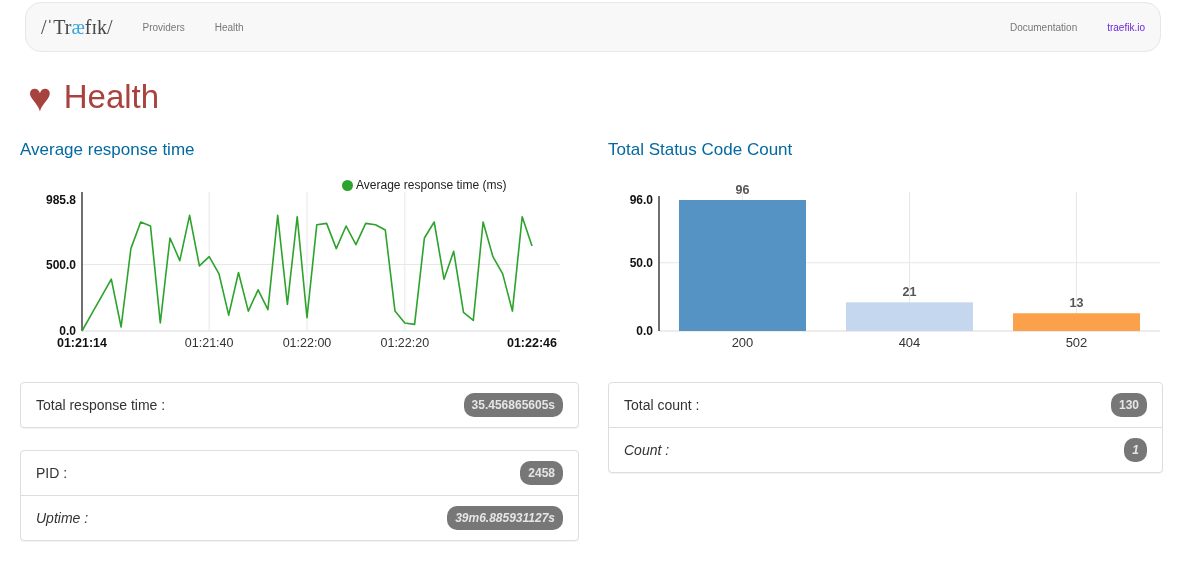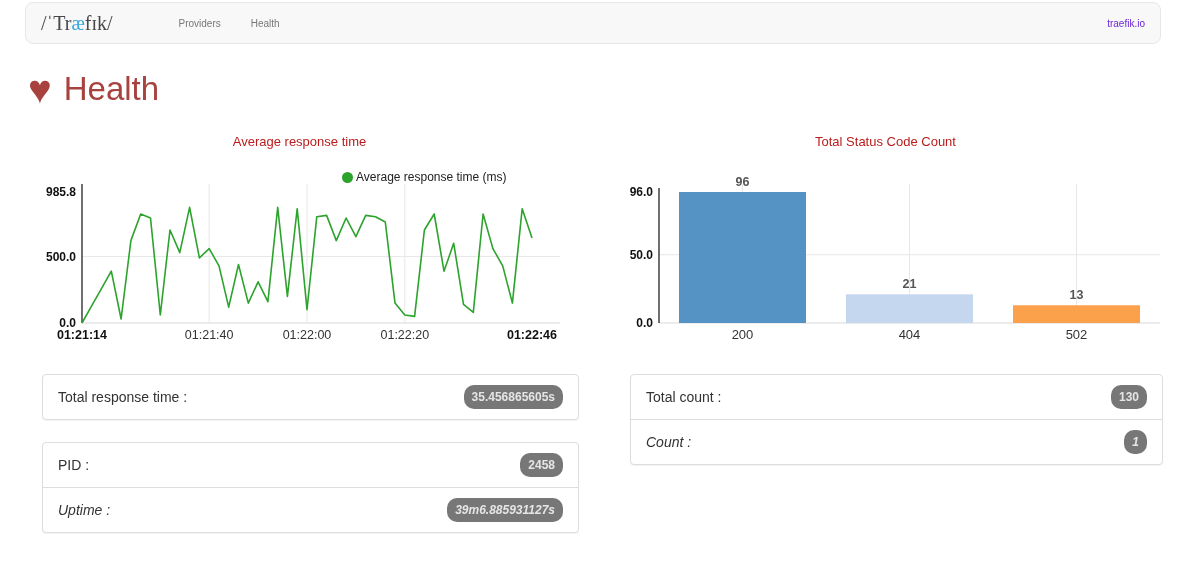--- a/index.html
+++ b/index.html
@@ -1,72 +1,73 @@
 <!DOCTYPE html>
 <html><head>
 <meta charset="utf-8">
 <style>
   * { box-sizing: border-box; }
   html,body { margin:0; padding:0; background:#ffffff; width:1186px; height:567px; overflow:hidden;
     font-family:"Liberation Sans", sans-serif; font-size:14px; color:#333; }
 
   
-  .navbar { display:flex; align-items:stretch; margin:2px 25px 0 25px; height:42px;
-    background:#f8f8f8; border:1px solid #e7e7e7; border-radius:8px;gap:36px; }
+  .navbar { display:flex; align-items:stretch; margin:2px 25px 0 25px; height:50px;
+    background:#f8f8f8; border:1px solid #e7e7e7; border-radius:16px; }
   .brand { display:flex; align-items:center; padding:0 15px 0 15px;
     font-family:"Liberation Serif", serif; font-size:20px; color:#46484a; text-decoration:none; }
   .brand .accent { color:#37a7dc; }
   .nav-left { display:flex; }
   .nav-right { display:flex; margin-left:auto; }
   .nav-link { display:flex; align-items:center; padding:0 15px; color:#777; text-decoration:none;
     font-size:10px; cursor:pointer; }
   .nav-link.blue { color:#6d28d9; }
 
   
   .page-heading { margin:20px 0 0 28px; height:50px; display:flex; align-items:center; color:#a8423f; }
   .heart { font-size:40px; line-height:40px; margin-right:12px; }
   .page-heading h1 { font-size:33px; font-weight:400; margin:0; }
 
   
   .main { display:flex; margin:12px 23px 0 20px; gap:29px; }
   .col-left  { width:559px; }
   .col-right { width:555px; }
 
-  .chart-title { text-align:center; font-size:13px; font-weight:500; color:#b91c1c;
+  .chart-title { font-size:17px; font-weight:500; color:#0369a1;
     height:24px; line-height:24px; margin-top:4px; }
   .chart-area { position:relative; height:200px; }
   .chart-area svg { position:absolute; left:0; top:0; }
   .legend { position:absolute; left:322px; top:16px; display:flex; align-items:center; }
   .legend-dot { width:11px; height:11px; border-radius:50%; background:#2ca32c; margin-right:3px; }
   .legend-label { font-size:12px; color:#222; }
 
   
   .panels { margin-top:20px; }
   .panel { background:#fff; border:1px solid #ddd; border-radius:4px; margin-bottom:22px;
-    box-shadow:0 1px 1px rgba(0,0,0,.05);margin-left:22px; }
+    box-shadow:0 1px 1px rgba(0,0,0,.05); }
   .panel-row { display:flex; align-items:center; padding:10px 15px; min-height:40px; }
   .panel-row + .panel-row { border-top:1px solid #ddd;font-style:italic; }
   .panel-label { font-size:14px; color:#333; }
   .badge { margin-left:auto; background:#777; color:#e5e5e5; font-size:12px; font-weight:bold;
     padding:6px 8px; border-radius:10px; line-height:1; }
 </style>
 </head>
 <body>
 
 <nav class="navbar">
   <a class="brand">
       <span>/ˈTr</span>
       <span class="accent">æ</span>
       <span>fɪk/</span>
     </a>
   <div class="nav-left">
     <a class="nav-link">Providers</a>
     <a class="nav-link">Health</a>
   </div>
   <div class="nav-right">
+    <a class="nav-link">Documentation</a>
     <a class="nav-link blue">traefik.io</a>
   </div>
 </nav>
 
 <div class="page-heading">
   <span class="heart">♥</span>
   <h1>Health</h1>
 </div>
 
 <div class="main">

